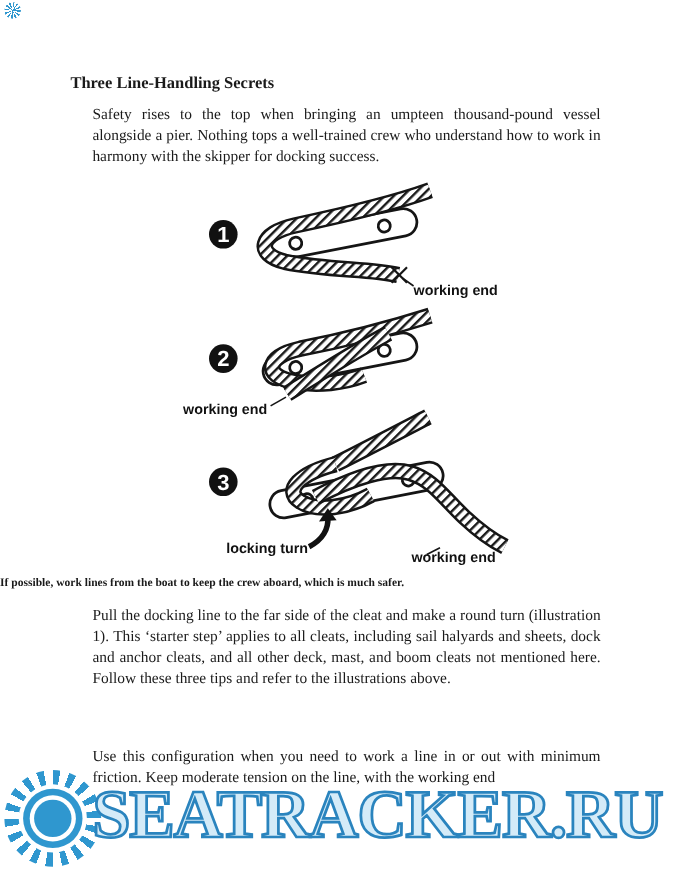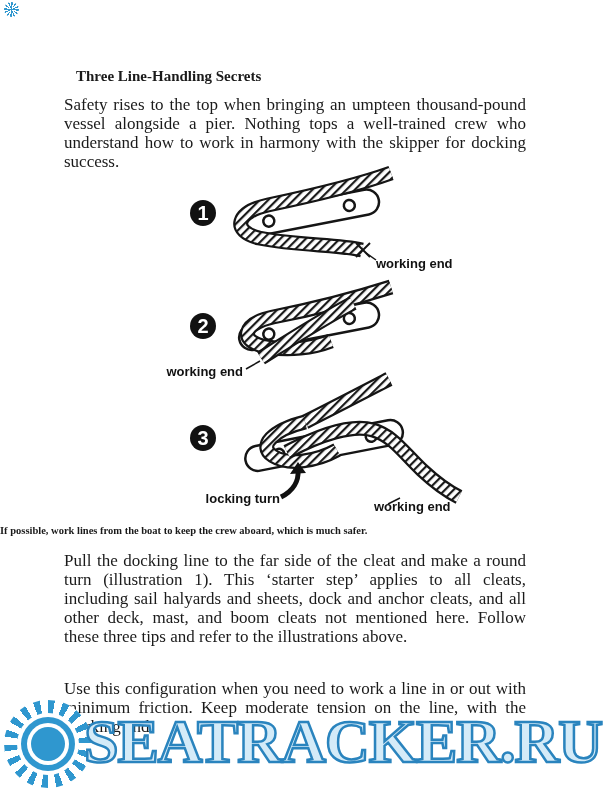--- a/index.html
+++ b/index.html
@@ -2,26 +2,26 @@
 <html><head>
 <meta charset="utf-8">
 <style>
   html,body { margin:0; padding:0; background:#ffffff; }
   .page {
     position:relative; width:612px; height:792px; background:#ffffff;
     overflow:hidden; outline:1px solid #e3e3e3;
     font-family:"Liberation Serif", serif; color:#1a1a1a;
   }
   .title {
-    position:absolute; left:76px; top:68px; margin:0;
+    position:absolute; left:64px; top:68px; margin:0;
     font-size:15px; font-weight:700;
   }
   .para {
-    position:absolute; left:64px; width:462px; margin:0;
-    font-size:17px; line-height:19px; text-align:justify;
+    position:absolute; left:84px; width:462px; margin:0;
+    font-size:14px; line-height:19px; text-align:justify;
   }
   .p1 { top:95px; }
   .p2 { top:551px; }
   .p3 { top:679px; }
   .caption {
     position:absolute; left:0; top:525px; width:612px; margin:0;
     font-size:10.5px; font-weight:700; 
   }
   .section-heading {
     position:absolute; left:76px; top:654px; margin:0;

